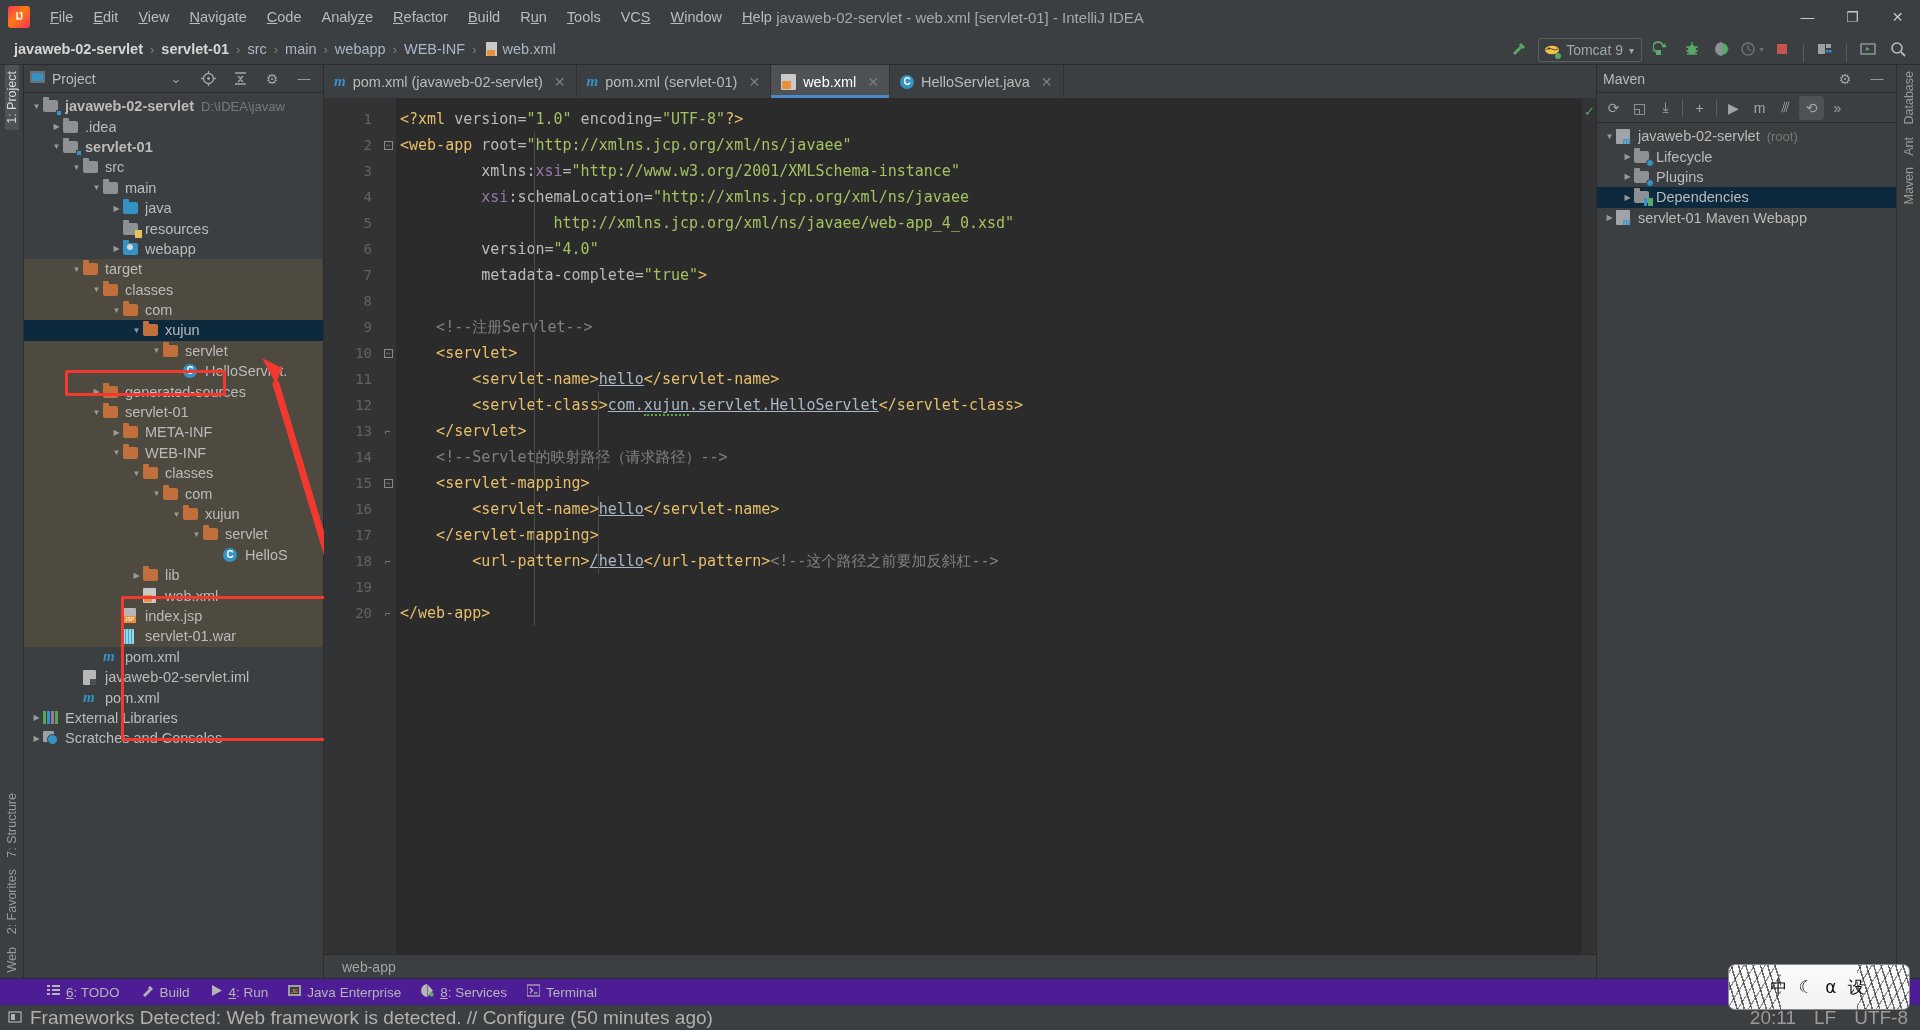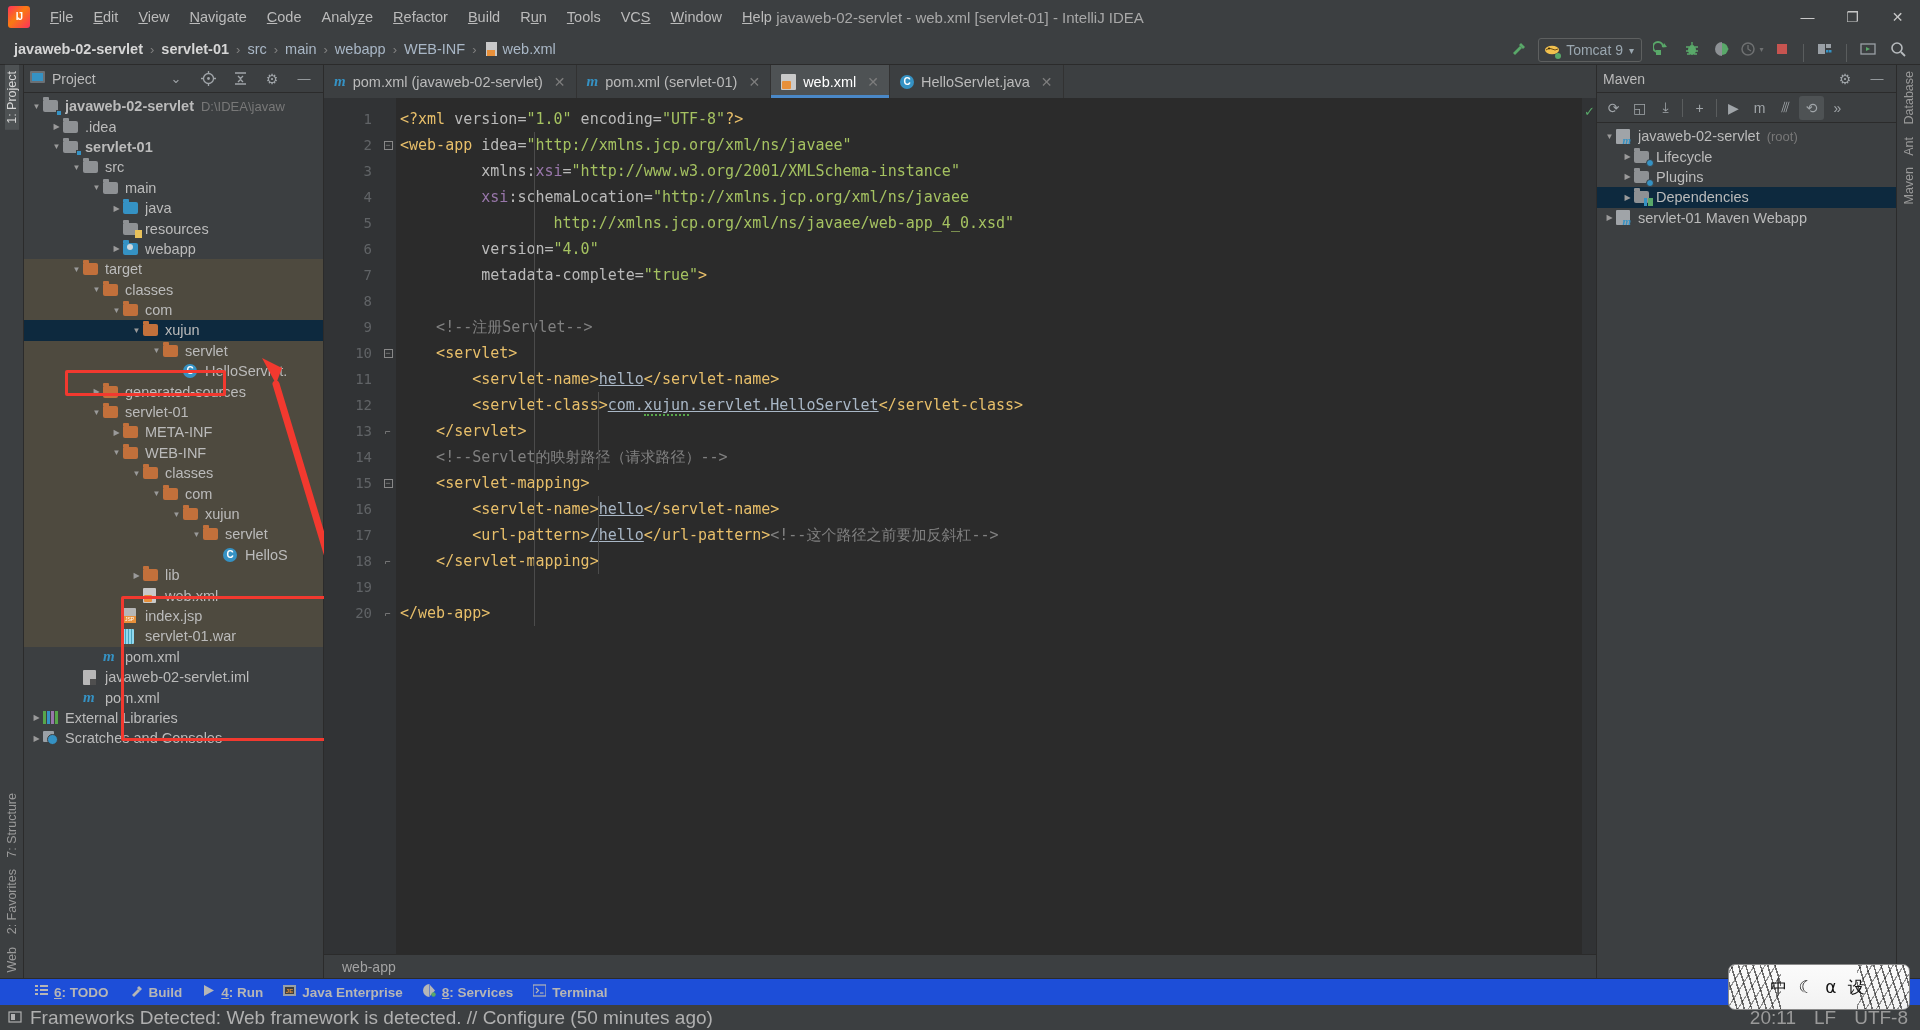--- a/index.html
+++ b/index.html
@@ -202,22 +202,22 @@
   }
   .mvn-tb-btn { width: 25px; height: 24px; display:flex; align-items:center; justify-content:center; border-radius:3px; color:#a0a5a9; font-size:14px; }
   .mvn-tb-btn.on { background:#4e5254; }
   .rail-right {
     width: 24px; flex: 0 0 24px; background: #3c3f41; border-left: 1px solid #2b2b2b;
     display: flex; flex-direction: column; align-items: center;
   }
 
   
   .bottom-bar {
-    height: 27px; flex: 0 0 27px; background: #1d4ed8; display: flex; align-items: center;
-    gap: 2px; padding-left: 26px; border-top: 1px solid #2b2b2b; font-weight: bold;
+    height: 27px; flex: 0 0 27px; background: #4c1d95; display: flex; align-items: center;
+    gap: 2px; padding-left: 38px; border-top: 1px solid #2b2b2b;
   }
   .bb-item { display: flex; align-items: center; gap: 6px; font-size: 13.5px; color: #b6b6b6; padding: 3px 9px; border-radius:3px; }
   .statusbar {
     height: 25px; flex: 0 0 25px; background: #3c3f41; display: flex; align-items: center;
     font-size: 19px; color: #b0b0b0; padding: 0 6px; position: relative;
   }
   .status-right { position: absolute; right: 12px; display: flex; align-items: center; gap: 18px; color:#9a9a9a; }
   .ime-bar {
     position: absolute; right: 10px; bottom: 20px; width: 182px; height: 46px;
     border-radius: 7px; border: 1px solid #8b8b8b; overflow: hidden;
@@ -777,37 +777,37 @@
             <div class="fold">
               <span style="color:#888;font-size:10px">⌐</span>
             </div>
             <div class="fold"></div>
             <div class="fold">
               <span style="color:#888;font-size:10px">⌐</span>
             </div>
           </div>
         <div class="code-text" id="code-text">
             <div class="cline"><span class="tag">&lt;?xml </span><span class="attr">version=</span><span class="val">"1.0"</span><span class="attr"> encoding=</span><span class="val">"UTF-8"</span><span class="tag">?&gt;</span></div>
-            <div class="cline"><span class="tag hl">&lt;web-app</span><span class="attr"> idea=</span><span class="val">"http://xmlns.jcp.org/xml/ns/javaee"</span></div>
+            <div class="cline"><span class="tag hl">&lt;web-app</span><span class="attr"> root=</span><span class="val">"http://xmlns.jcp.org/xml/ns/javaee"</span></div>
             <div class="cline"><span class="attr">         xmlns:</span><span class="ns">xsi</span><span class="attr">=</span><span class="val">"http://www.w3.org/2001/XMLSchema-instance"</span></div>
             <div class="cline"><span class="attr">         </span><span class="ns">xsi</span><span class="attr">:schemaLocation=</span><span class="val">"http://xmlns.jcp.org/xml/ns/javaee</span></div>
             <div class="cline"><span class="val">                 http://xmlns.jcp.org/xml/ns/javaee/web-app_4_0.xsd"</span></div>
             <div class="cline"><span class="attr">         version=</span><span class="val">"4.0"</span></div>
             <div class="cline"><span class="attr">         metadata-complete=</span><span class="val">"true"</span><span class="tag">&gt;</span></div>
             <div class="cline"></div>
             <div class="cline"><span class="cmt">    &lt;!--注册Servlet--&gt;</span></div>
             <div class="cline"><span class="tag">    &lt;servlet&gt;</span></div>
             <div class="cline"><span class="tag">        &lt;servlet-name&gt;</span><span class="txt">hello</span><span class="tag">&lt;/servlet-name&gt;</span></div>
             <div class="cline"><span class="tag">        &lt;servlet-class&gt;</span><span class="txt">com.</span><span class="txt squig">xujun</span><span class="txt">.servlet.HelloServlet</span><span class="tag">&lt;/servlet-class&gt;</span></div>
             <div class="cline"><span class="tag">    &lt;/servlet&gt;</span></div>
             <div class="cline"><span class="cmt">    &lt;!--Servlet的映射路径（请求路径）--&gt;</span></div>
             <div class="cline"><span class="tag">    &lt;servlet-mapping&gt;</span></div>
             <div class="cline"><span class="tag">        &lt;servlet-name&gt;</span><span class="txt">hello</span><span class="tag">&lt;/servlet-name&gt;</span></div>
+            <div class="cline"><span class="tag">    &lt;/servlet-mapping&gt;</span></div>
             <div class="cline"><span class="tag">        &lt;url-pattern&gt;</span><span class="txt">/hello</span><span class="tag">&lt;/url-pattern&gt;</span><span class="cmt">&lt;!--这个路径之前要加反斜杠--&gt;</span></div>
-            <div class="cline"><span class="tag">    &lt;/servlet-mapping&gt;</span></div>
             <div class="cline"></div>
             <div class="cline"><span class="tag hl">&lt;/web-app&gt;</span></div>
             <div class="indent-guide" style="left: 138px; top: 34px; height: 494px;"></div>
             <div class="indent-guide" style="left: 202px; top: 294px; height: 78px;"></div>
             <div class="indent-guide" style="left: 202px; top: 398px; height: 78px;"></div>
           </div>
         <div class="right-marks">
           <div class="inspect-ok">✓</div>
         </div>
       </div>

